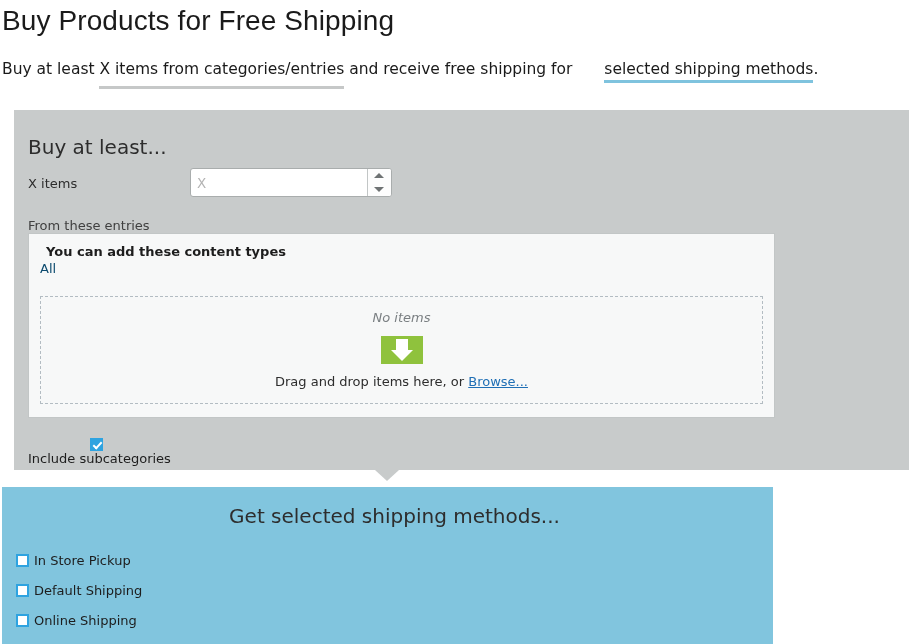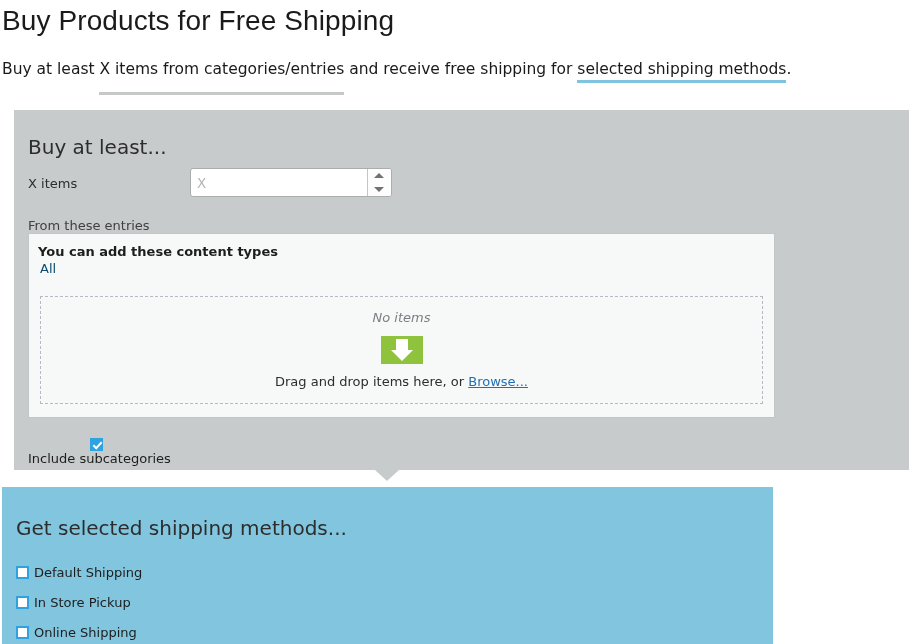--- a/index.html
+++ b/index.html
@@ -31,25 +31,26 @@
     font-family: "DejaVu Sans", sans-serif;
     font-size: 15.5px;
     color: #1a1a1a;
     margin: 0;
     padding: 20px 0 0 2px;
     line-height: 22px;
     white-space: nowrap;
   }
   .ul-gray {
     border-bottom: 3px solid #c6c8c8;
-    padding-bottom: 14px;
+    padding-bottom: 8px;
   }
   .ul-blue {
     border-bottom: 3px solid #7fc3de;
     padding-bottom: 2px;
+    margin-left: 27px;
   }
 
   
   .panel-gray {
     position: absolute;
     left: 14px;
     top: 110px;
     width: 897px;
     height: 360px;
     background: #c8cbcb;
@@ -145,21 +146,21 @@
     width: 747px;
     height: 185px;
     background: #f7f8f8;
     border: 1px solid #c2c6c6;
     box-sizing: border-box;
   }
   .content-types-title {
     font-size: 13px;
     font-weight: bold;
     color: #1d1d1d;
-    padding: 9px 0 0 9px;
+    padding: 9px 0 0 17px;
     line-height: 17px;
   }
   .content-types-value {
     font-size: 13px;
     color: #0c4a6e;
     padding: 0 0 0 11px;
     line-height: 17px;
   }
   .dropzone {
     position: absolute;
@@ -266,21 +267,21 @@
   
   .panel-blue {
     position: absolute;
     left: 2px;
     top: 487px;
     width: 771px;
     height: 157px;
     background: #81c5de;
     box-sizing: border-box;
   }
-  .panel-blue .panel-heading { color: #2d2d2d; padding-top: 28px; }
+  .panel-blue .panel-heading { color: #2d2d2d; padding-top: 16px; text-align: center; }
   .ship-list { margin-top: 16px; }
   .ship-list .cb-row { padding: 0 0 0 14px; height: 30px; }
 </style>
 </head>
 <body>
 
 <h1 class="page-title">Buy Products for Free Shipping</h1>
 
 <p class="sentence">
   <span>Buy at least </span><span class="ul-gray">X items from categories/entries</span><span> and receive free shipping for </span><span class="ul-blue">selected shipping methods</span><span>.</span>
@@ -328,24 +329,24 @@
 </div>
 
 <div class="connector"></div>
 
 <div class="panel-blue">
   <h2 class="panel-heading">Get selected shipping methods...</h2>
 
   <div class="ship-list">
     <div class="cb-row">
       <span class="cb"></span>
-      <span>Default Shipping</span>
+      <span>In Store Pickup</span>
     </div>
     <div class="cb-row">
       <span class="cb"></span>
-      <span>In Store Pickup</span>
+      <span>Default Shipping</span>
     </div>
     <div class="cb-row">
       <span class="cb"></span>
       <span>Online Shipping</span>
     </div>
   </div>
 </div>
 
 </body></html>

